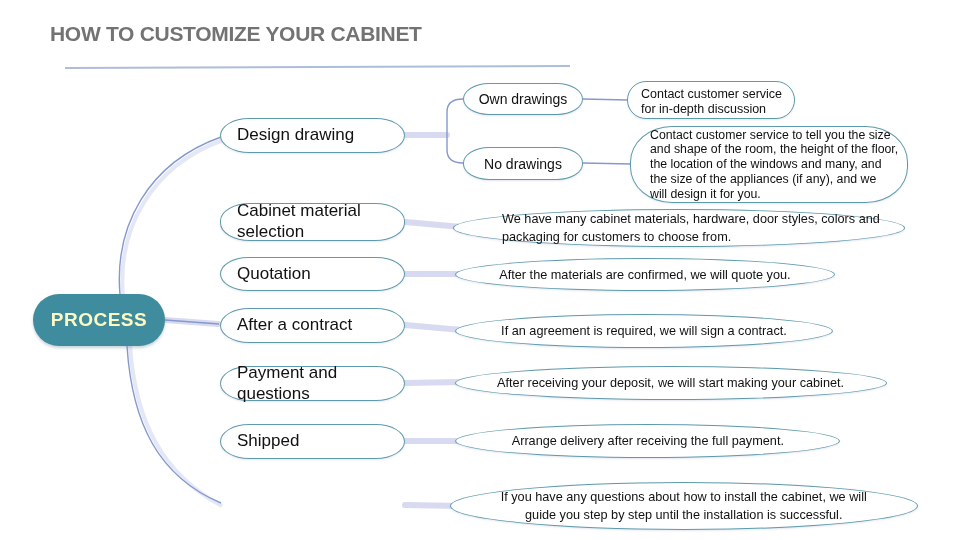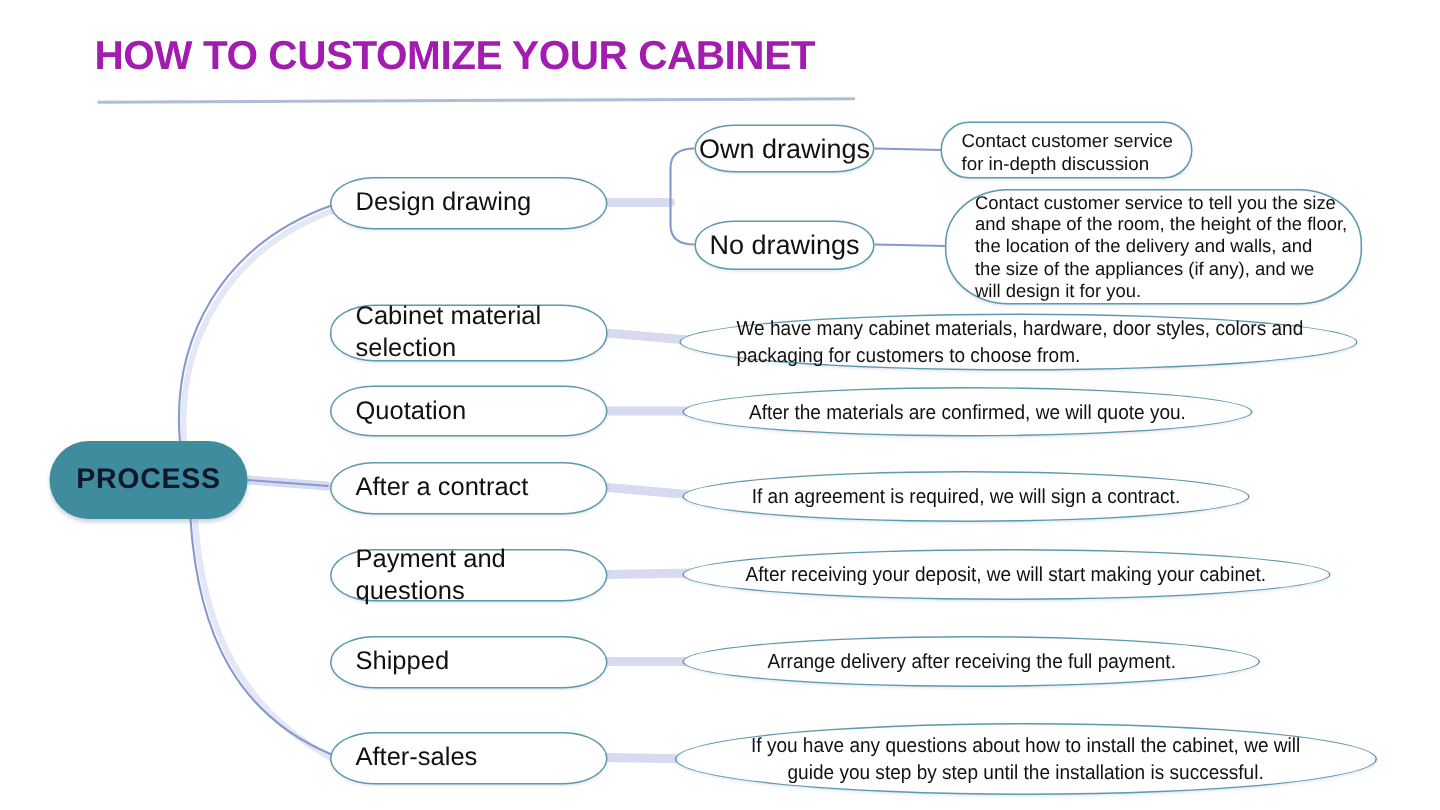--- a/index.html
+++ b/index.html
@@ -1,52 +1,52 @@
 <!DOCTYPE html>
 <html><head>
 <meta charset="utf-8">
 <style>
   html,body{margin:0;padding:0;background:#fff;}
   .stage{
     position:relative;width:960px;height:540px;background:#ffffff;overflow:hidden;
     font-family:"Liberation Sans","DejaVu Sans",sans-serif;color:#111;
   }
   .title{
-    position:absolute;left:63px;top:22px;font-size:27px;font-weight:900;
-    letter-spacing:-0.3px;color:#a21caf;white-space:nowrap;
+    position:absolute;left:50px;top:22px;font-size:21px;font-weight:900;
+    letter-spacing:-0.3px;color:#737373;white-space:nowrap;
   }
   .title-underline{
     position:absolute;left:65px;top:66px;width:505px;height:2px;
     background:#aebdd8;transform:rotate(-0.25deg);
   }
   .connectors{position:absolute;left:0;top:0;width:960px;height:540px;}
   .node{
     position:absolute;background:#fff;border:1.4px solid #5e9aac;
     display:flex;align-items:center;box-sizing:border-box;
     box-shadow:0 1px 2px rgba(150,160,200,0.25);
   }
   .root{
     background:#3e8c9e;border:none;border-radius:27px;justify-content:center;
     box-shadow:0 2px 3px rgba(100,130,150,0.35);
   }
-  .root .rlabel{color:#0f172a;font-weight:bold;font-size:19px;letter-spacing:0.5px;}
+  .root .rlabel{color:#fef9c3;font-weight:bold;font-size:19px;letter-spacing:0.5px;}
   .step{border-radius:30px/18px;padding-left:16px;}
   .step .nlabel{font-size:17px;line-height:1.22;white-space:pre-line;}
   .child{border-radius:26px/16px;justify-content:center;}
-  .child .nlabel{font-size:18px;}
+  .child .nlabel{font-size:14px;}
   .desc{
     display:flex;align-items:center;justify-content:center;text-align:center;
   }
   .desc .dtext{font-size:13.5px;line-height:1.3;white-space:pre-line;}
   .ellipse{border-radius:50%;}
   .rrect-a{border-radius:20px;justify-content:flex-start;text-align:left;padding-left:13px;align-items:flex-end;}
   .rrect-a .dtext{font-size:12.5px;line-height:1.25;}
   .rrect-b{border-radius:42px/36px;justify-content:flex-start;text-align:left;padding-left:19px;}
   .rrect-b .dtext{font-size:12.3px;line-height:1.2;}
-  .left-align{justify-content:center;text-align:left;padding-left:26px;}
+  .left-align{justify-content:flex-end;text-align:left;padding-left:26px;}
   .cond{display:inline-block;transform:scaleX(0.94);transform-origin:center center;}
   .cond-l{display:inline-block;transform:scaleX(0.94);transform-origin:left center;}
 </style>
 </head>
 <body>
 
 <div class="stage">
 
   <svg class="connectors" viewBox="0 0 960 540">
 
@@ -89,39 +89,36 @@
   </div>
   <div class="node step" style="left:220px;top:308px;width:185px;height:35px;">
     <span class="nlabel">After a contract</span>
   </div>
   <div class="node step" style="left:220px;top:366px;width:185px;height:35px;">
     <span class="nlabel">Payment and questions</span>
   </div>
   <div class="node step" style="left:220px;top:424px;width:185px;height:35px;">
     <span class="nlabel">Shipped</span>
   </div>
-  <div class="node step" style="left:220px;top:488px;width:185px;height:35px;">
-    <span class="nlabel">After-sales</span>
-  </div>
 
   <div class="node child" style="left:463px;top:83px;width:120px;height:32px;">
     <span class="nlabel">Own drawings</span>
   </div>
   <div class="node child" style="left:463px;top:147px;width:120px;height:33px;">
     <span class="nlabel">No drawings</span>
   </div>
 
   <div class="node desc rrect-a" style="left:627px;top:81px;width:168px;height:38px;">
     <span class="dtext">Contact customer service
 for in-depth discussion</span>
   </div>
   <div class="node desc rrect-b" style="left:630px;top:126px;width:278px;height:77px;">
     <span class="dtext">Contact customer service to tell you the size
 and shape of the room, the height of the floor,
-the location of the delivery and walls, and
+the location of the windows and many, and
 the size of the appliances (if any), and we
 will design it for you.</span>
   </div>
   <div class="node desc ellipse left-align" style="left:453px;top:209px;width:452px;height:38px;">
     <span class="dtext cond-l">We have many cabinet materials, hardware, door styles, colors and
 packaging for customers to choose from.</span>
   </div>
   <div class="node desc ellipse" style="left:455px;top:258px;width:380px;height:33px;justify-content:center;">
     <span class="dtext cond">After the materials are confirmed, we will quote you.</span>
   </div>

